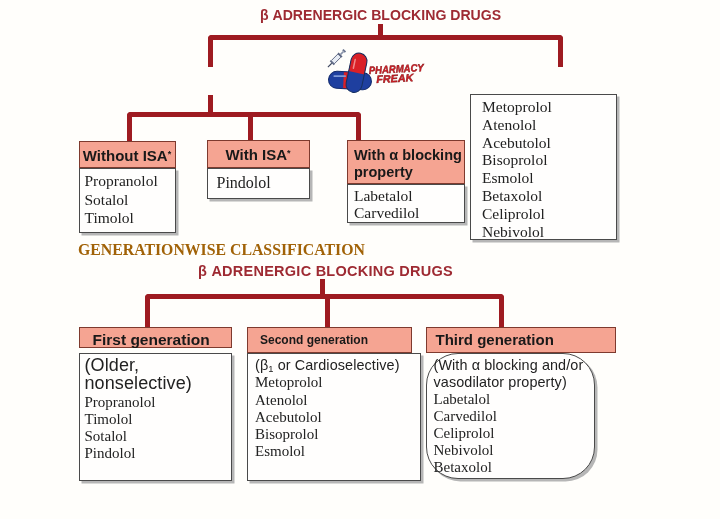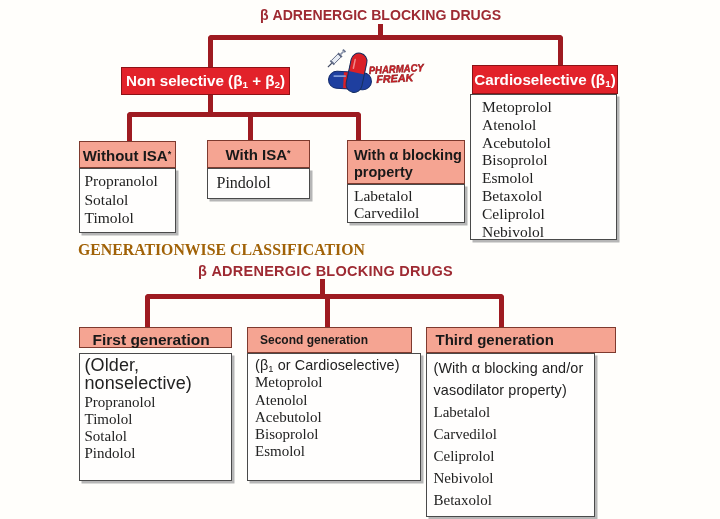--- a/index.html
+++ b/index.html
@@ -14,23 +14,21 @@
 </head>
 <body>
 <div id="page">
 
   <div class="t1" style="left:260px;top:7px;font-size:14.1px;letter-spacing:0;">β ADRENERGIC BLOCKING DRUGS</div>
 
   <div class="ln" style="left:378px;top:24px;width:5px;height:13px;"></div>
 
   <div style="position:absolute;left:207.5px;top:34.5px;width:355px;height:32px;border-top:5px solid #9e1b21;border-left:5px solid #9e1b21;border-right:5px solid #9e1b21;box-sizing:border-box;border-radius:4px 4px 0 0;"></div>
 
-  <div class="redbox" style="left:121px;top:67px;width:169px;height:28px;font-size:15.2px;line-height:26px;">Non selective (β<sub>1</sub> + β<sub>2</sub>)</div>
 
-  <div class="redbox" style="left:472px;top:64.5px;width:146px;height:29px;font-size:15.2px;line-height:27px;">Cardioselective (β<sub>1</sub>)</div>
 
   <div class="wbody" style="left:470px;top:93.5px;width:147px;height:146px;font-size:15.5px;line-height:17.8px;padding:3.5px 0 0 11px;">
     Metoprolol<br>Atenolol<br>Acebutolol<br>Bisoprolol<br>Esmolol<br>Betaxolol<br>Celiprolol<br>Nebivolol
   </div>
 
   <div class="ln" style="left:207.5px;top:95px;width:5px;height:21px;"></div>
 
   <div style="position:absolute;left:126.5px;top:111.5px;width:234.5px;height:30px;border-top:5px solid #9e1b21;border-left:5px solid #9e1b21;border-right:5px solid #9e1b21;box-sizing:border-box;border-radius:4px 4px 0 0;"></div>
 
   <div class="ln" style="left:247.5px;top:111.5px;width:5px;height:29px;"></div>
@@ -61,21 +59,21 @@
     Propranolol<br>Timolol<br>Sotalol<br>Pindolol
   </div>
 
   <div class="hdr" style="left:247px;top:327px;width:165px;height:26px;font-size:12px;line-height:24px;padding-left:12px;">Second generation</div>
   <div class="wbody" style="left:247px;top:353px;width:174px;height:128px;font-size:15px;line-height:17.3px;padding:3px 0 0 7px;">
     <span style="font-family:'Liberation Sans',sans-serif;font-size:14.4px;letter-spacing:0.1px;">(β<sub>1</sub> or Cardioselective)</span><br>
     Metoprolol<br>Atenolol<br>Acebutolol<br>Bisoprolol<br>Esmolol
   </div>
 
   <div class="hdr" style="left:425.5px;top:327px;width:190px;height:26px;font-size:15px;line-height:24px;padding-left:9px;">Third generation</div>
-  <div class="wbody" style="left:425.5px;top:353px;width:169.5px;height:164px;font-size:15px;line-height:22px;padding:2.5px 0 0 7px;">
+  <div class="wbody" style="left:425.5px;top:353px;width:169.5px;height:126px;font-size:15px;line-height:17px;padding:2.5px 0 0 7px;border-radius:32px;">
     <span style="font-family:'Liberation Sans',sans-serif;font-size:14.4px;letter-spacing:0.1px;">(With α blocking and/or<br>vasodilator property)</span><br>
     Labetalol<br>Carvedilol<br>Celiprolol<br>Nebivolol<br>Betaxolol
   </div>
 
   <svg style="position:absolute;left:320px;top:42px;" width="120" height="53" viewBox="0 0 120 53">
 
     <g transform="rotate(45 16 17)">
       <rect x="14.2" y="4.5" width="3.6" height="2" fill="#6a7590"></rect>
       <rect x="15.2" y="6.5" width="1.6" height="4" fill="#8a93aa"></rect>
       <rect x="13.2" y="10.5" width="5.6" height="1.6" fill="#5a6480"></rect>

